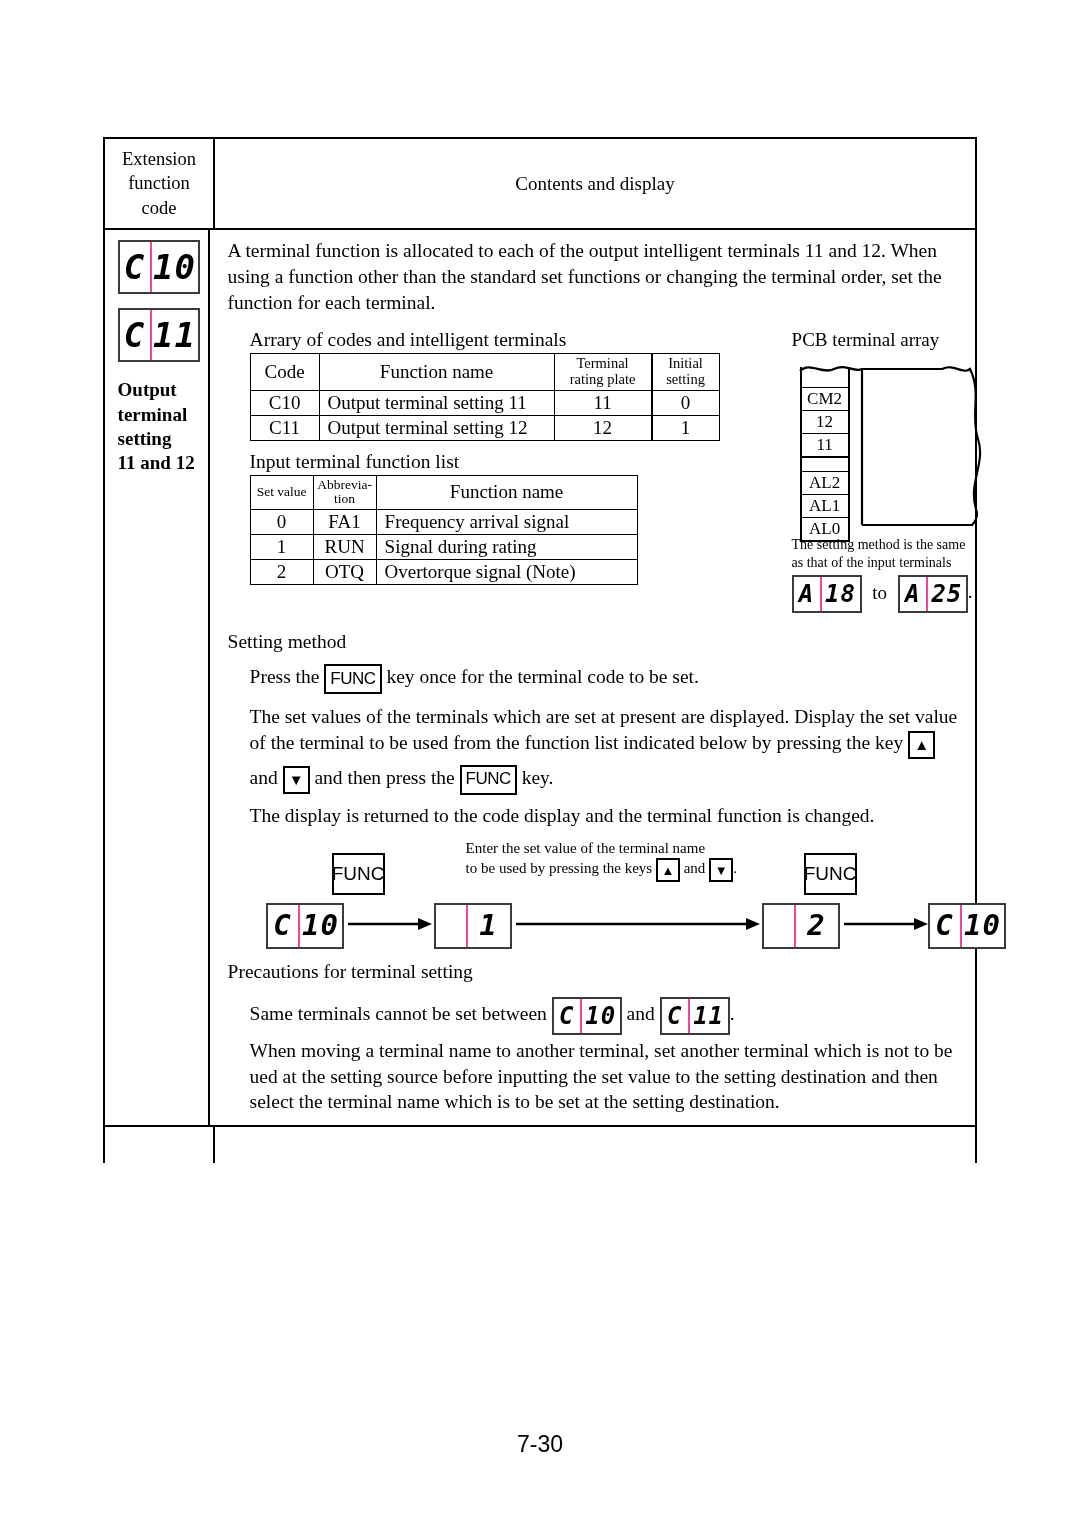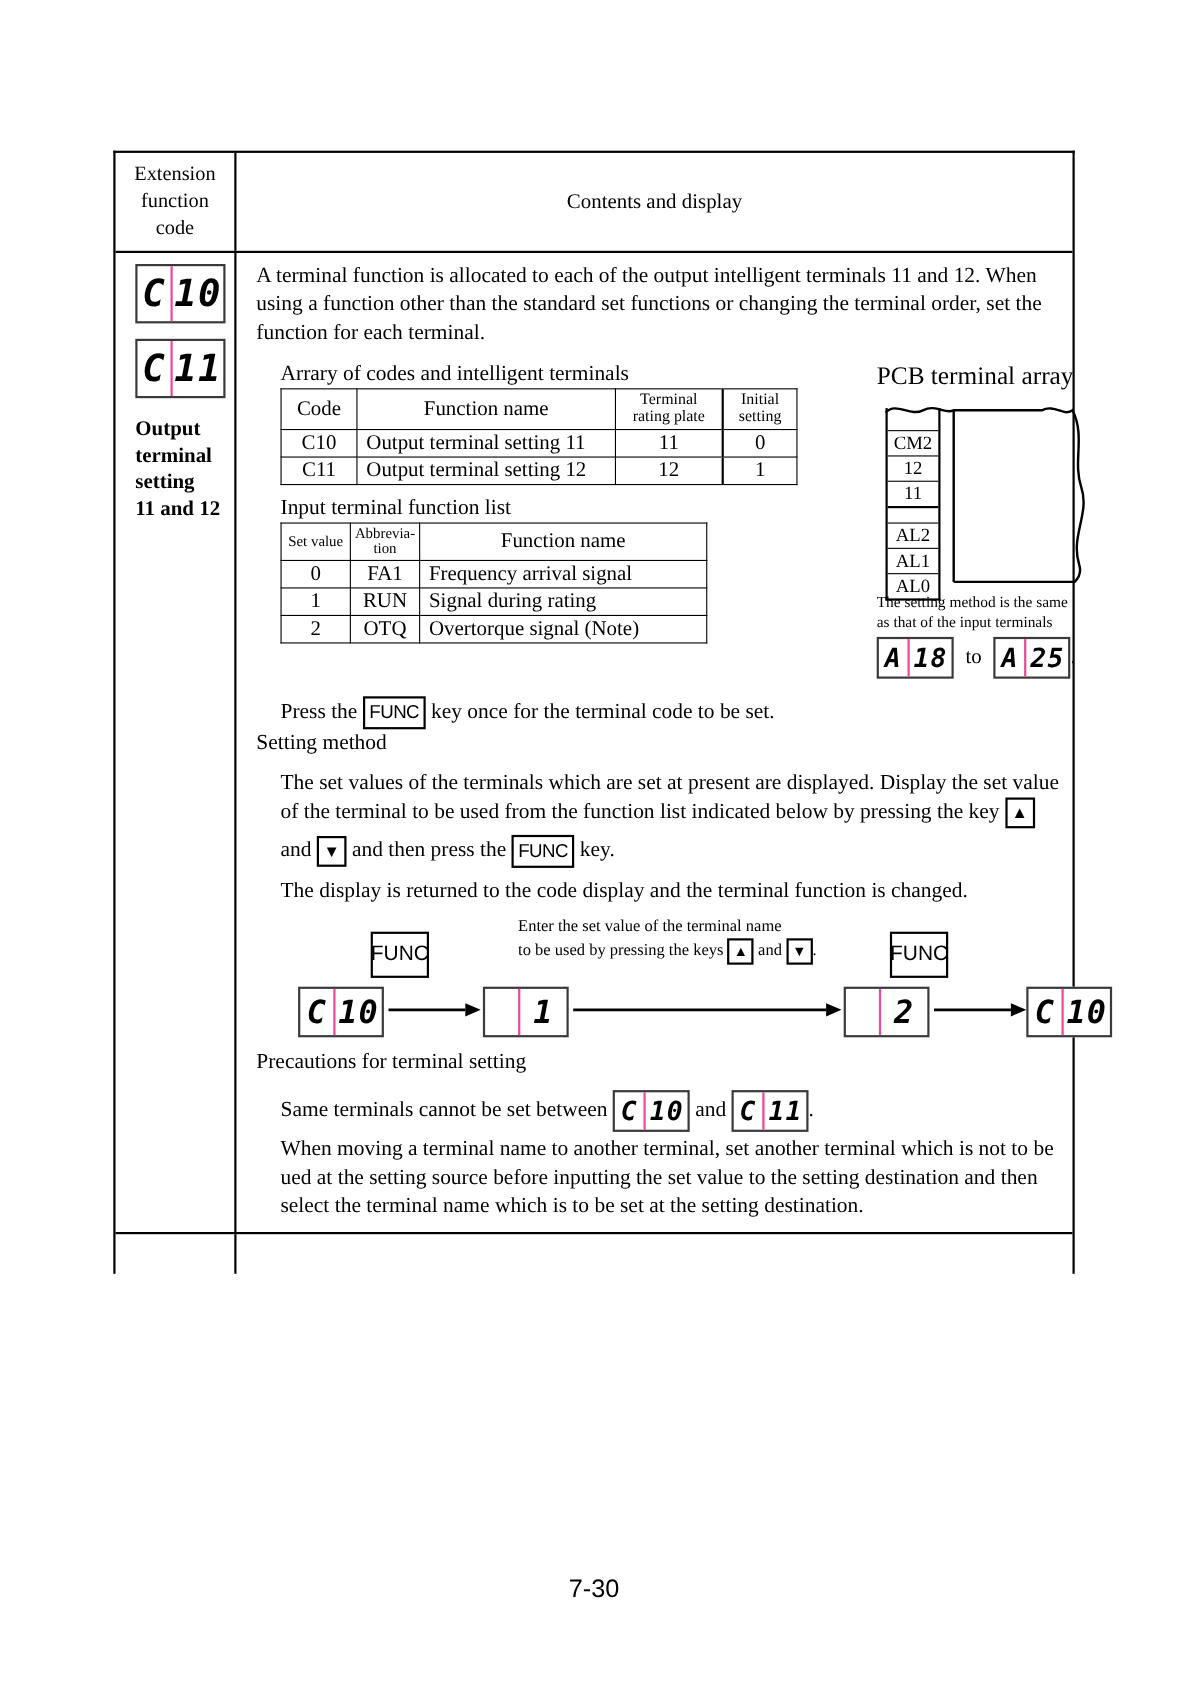--- a/index.html
+++ b/index.html
@@ -24,20 +24,21 @@
     top: 137px;
     width: 874px;
     border: 2px solid #000;
     border-bottom: none;
     box-sizing: border-box;
   }
 
   .frame-row {
     display: flex;
     align-items: stretch;
+    justify-content: flex-end;
   }
   .frame-row + .frame-row {
     border-top: 2px solid #000;
   }
   .col-code {
     width: 110px;
     flex: 0 0 110px;
     border-right: 2px solid #000;
     box-sizing: border-box;
     padding: 6px 6px 10px 10px;
@@ -161,21 +162,21 @@
 
   
   .two-col {
     display: flex;
     align-items: flex-start;
   }
   .col-left-block { flex: 0 0 auto; }
   .col-right-block { flex: 0 0 auto; margin-left: 72px; }
 
   
-  .pcb-title { font-size: 23px; margin-bottom: 2px; }
+  .pcb-title { font-size: 19px; margin-bottom: 2px; }
   .pcb-wrap { position: relative; width: 245px; height: 180px; }
   .pcb-strip {
     position: absolute;
     left: 8px; top: 14px;
     width: 50px;
     border: 2px solid #000;
     border-top: none;
     box-sizing: border-box;
   }
   .pcb-cell {
@@ -424,27 +425,27 @@
               <span class="seg-cell">A</span>
               <span class="seg-cell wide">25</span>
             </span><span>.</span>
           </div>
         </div>
 
       </div>
 
 
       <div style="margin-top:16px;">
+        <div class="para">Setting method</div>
+
         <div class="para indent-1" style="margin-top:9px;">
           <span>Press the</span>
           <span class="key key-func">FUNC</span>
           <span>key once for the terminal code to be set.</span>
         </div>
-
-        <div class="para">Setting method</div>
 
         <div class="para indent-1" style="margin-top:10px;">
           <span>The set values of the terminals which are set at present are displayed.  Display the set value of the terminal to be used from the function list indicated below by pressing the key</span>
           <span class="key key-arrow">
               <span class="arrow-glyph">▲</span>
             </span>
         </div>
 
         <div class="para indent-1" style="margin-top:6px;">
           <span>and</span>

